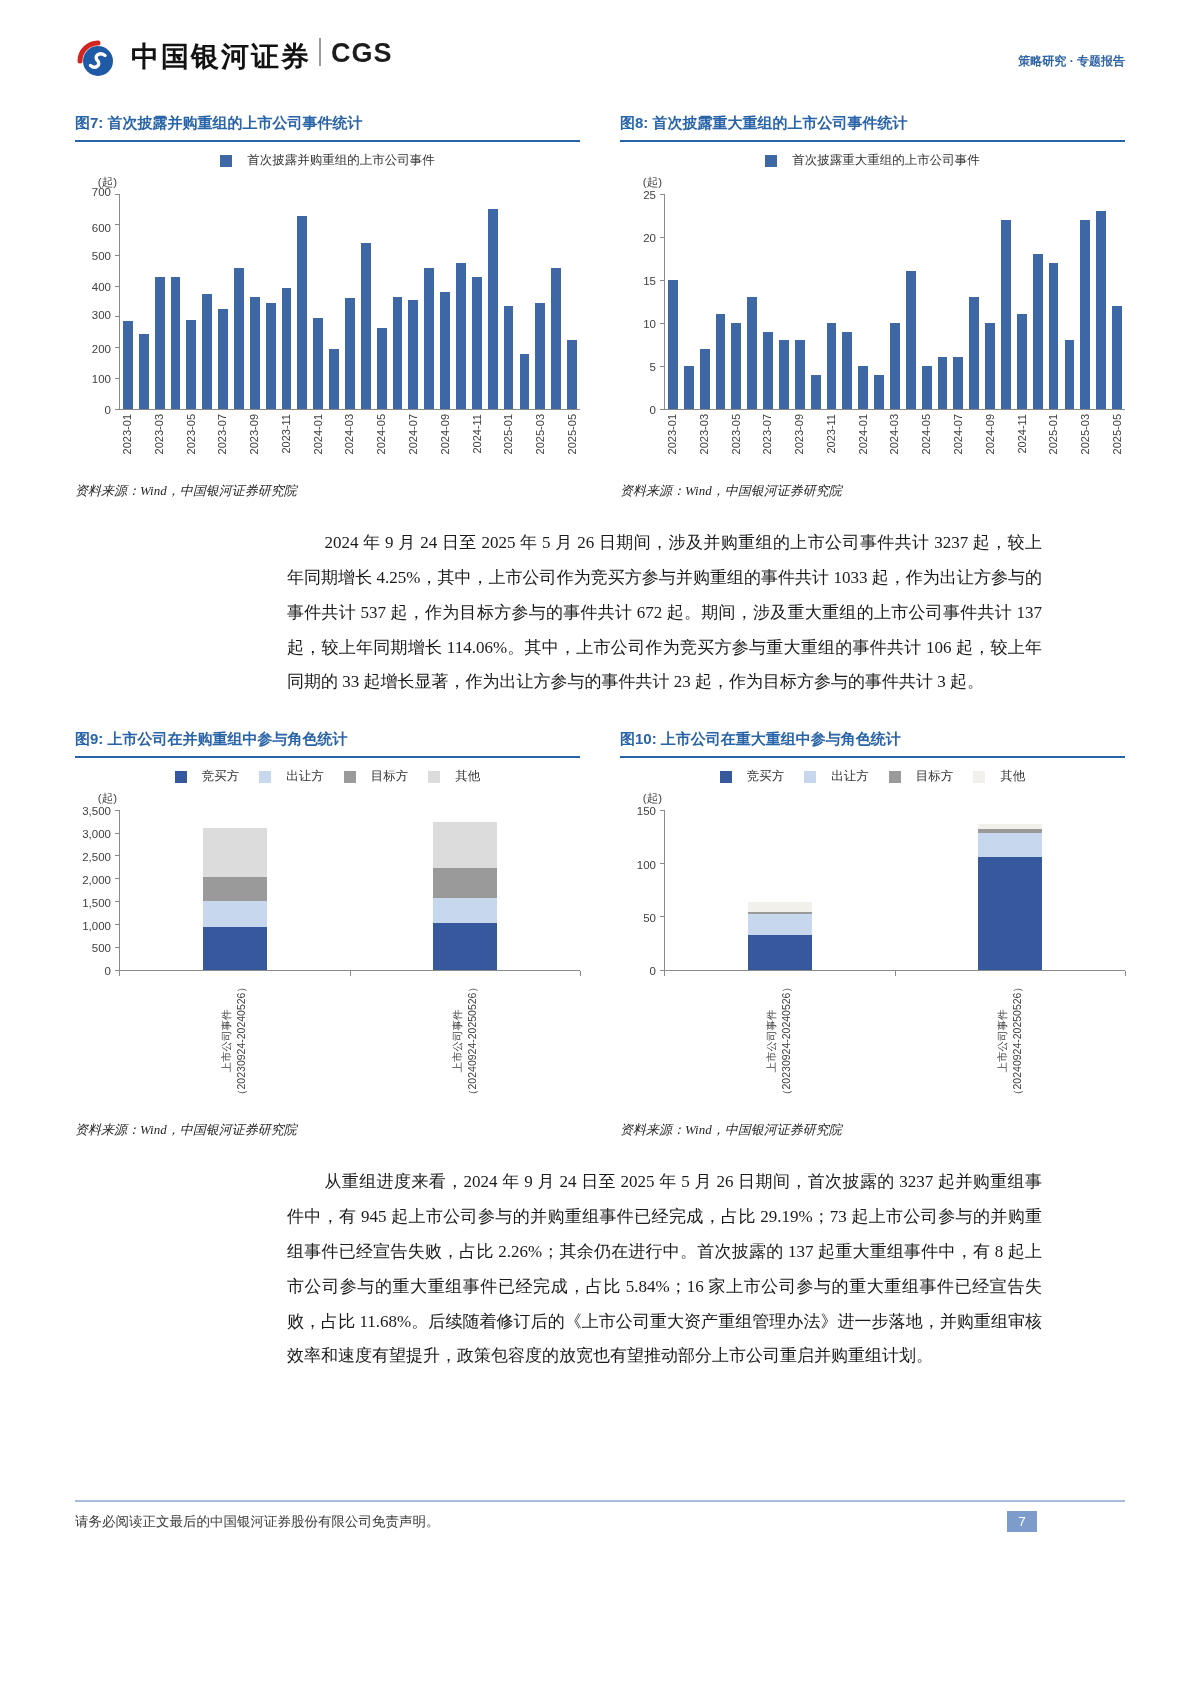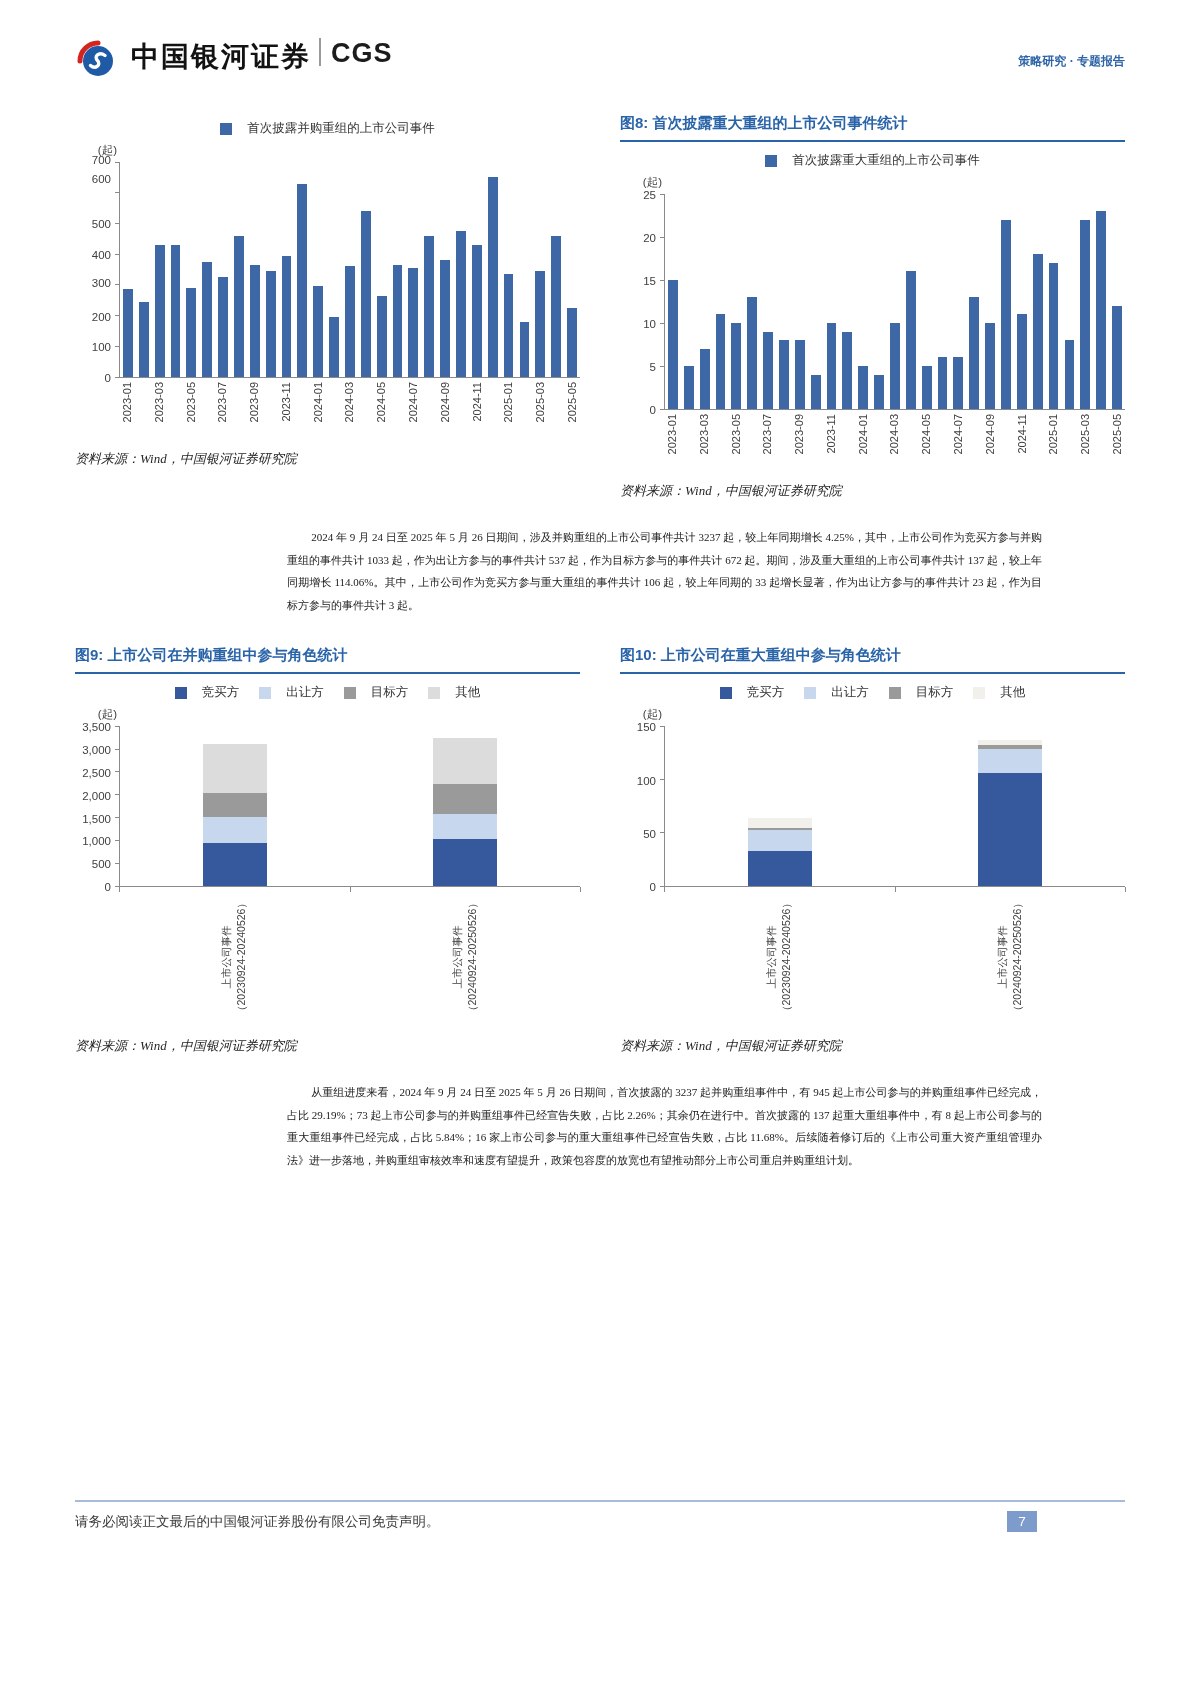--- a/index.html
+++ b/index.html
@@ -43,21 +43,21 @@
   .xslot { flex: 1; position: relative; min-width: 0; }
   .rotlab { position: absolute; top: 4px; height: 15px; line-height: 15px; font-size: 11px; color: #404040;
             transform-origin: 0 0; white-space: nowrap; text-align: right; }
   .rotblock { position: absolute; top: 5px; font-size: 10.5px; line-height: 15px; color: #404040;
               transform-origin: 0 0; text-align: center; }
   .rotblock div { white-space: nowrap; }
   .xtick { position: absolute; top: 0; width: 1px; height: 5px; background: #8a8a8a; }
 
   
   .bodytext { margin: 26px 0 0 212px; width: 755px; font-family: "Liberation Serif", serif;
-              font-size: 11px; line-height: 2.05; color: #1a1a1a; text-align: justify; text-indent: 2.2em; }
+              font-size: 17px; line-height: 2.05; color: #1a1a1a; text-align: justify; text-indent: 2.2em; }
 
   
   .footer { position: absolute; top: 1500px; left: 75px; right: 75px; border-top: 2px solid #A8BCD9;
             display: flex; justify-content: space-between; align-items: center; padding-top: 9px; }
   .disclaimer { font-size: 13.5px; color: #3a3a3a; font-family: "Liberation Serif", serif; }
   .page-num { background: #7E9CCB; color: #fff; min-width: 30px; height: 21px; text-align: center;
               line-height: 21px; font-size: 13.5px; margin-right: 88px; padding: 0 4px; }
 </style>
 </head>
 <body>
@@ -77,37 +77,38 @@
       <span class="brand-sep"></span>
       <span class="brand-en">CGS</span>
     </div>
     <div class="report-type">策略研究 · 专题报告</div>
   </header>
 
   <main class="content">
 
     <section class="fig-row">
       <figure class="fig">
+        <div class="fig-title">图7: 首次披露并购重组的上市公司事件统计</div>
         <div class="chart">
             <div class="legend">
               <div class="legend-item">
                 <span class="swatch" style="background: rgb(62, 103, 166);"></span>
                 <span class="legend-label">首次披露并购重组的上市公司事件</span>
               </div>
             </div>
             <div class="chart-wrap">
               <div class="yaxis" style="height: 215px;">
                 <div class="unit">(起)</div>
                 <div class="ylab" style="bottom: 0px;">0</div>
                 <div class="ylab" style="bottom: 30.7143px;">100</div>
                 <div class="ylab" style="bottom: 61.4286px;">200</div>
                 <div class="ylab" style="bottom: 95px;">300</div>
                 <div class="ylab" style="bottom: 122.857px;">400</div>
                 <div class="ylab" style="bottom: 153.571px;">500</div>
-                <div class="ylab" style="bottom: 199px; margin-left: 44px;">600</div>
+                <div class="ylab" style="bottom: 182px; margin-left: 44px;">600</div>
                 <div class="ylab" style="bottom: 218px;">700</div>
               </div>
               <div class="plotbox">
                 <div class="plot" style="height: 215px;">
                   <div class="ytick" style="bottom: -0.5px;"></div>
                   <div class="ytick" style="bottom: 30.2143px;"></div>
                   <div class="ytick" style="bottom: 60.9286px;"></div>
                   <div class="ytick" style="bottom: 91.6429px;"></div>
                   <div class="ytick" style="bottom: 122.357px;"></div>
                   <div class="ytick" style="bottom: 153.071px;"></div>

